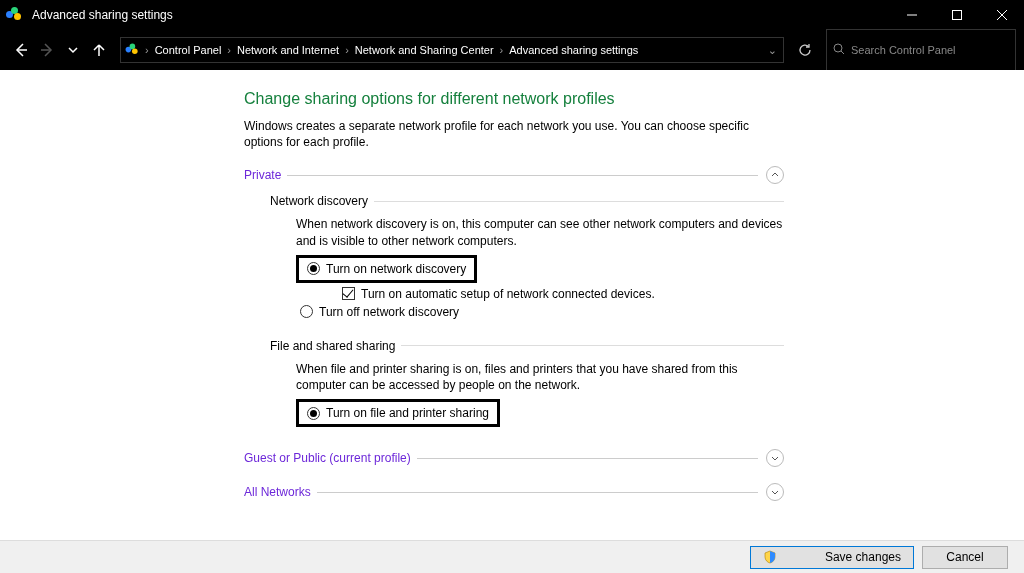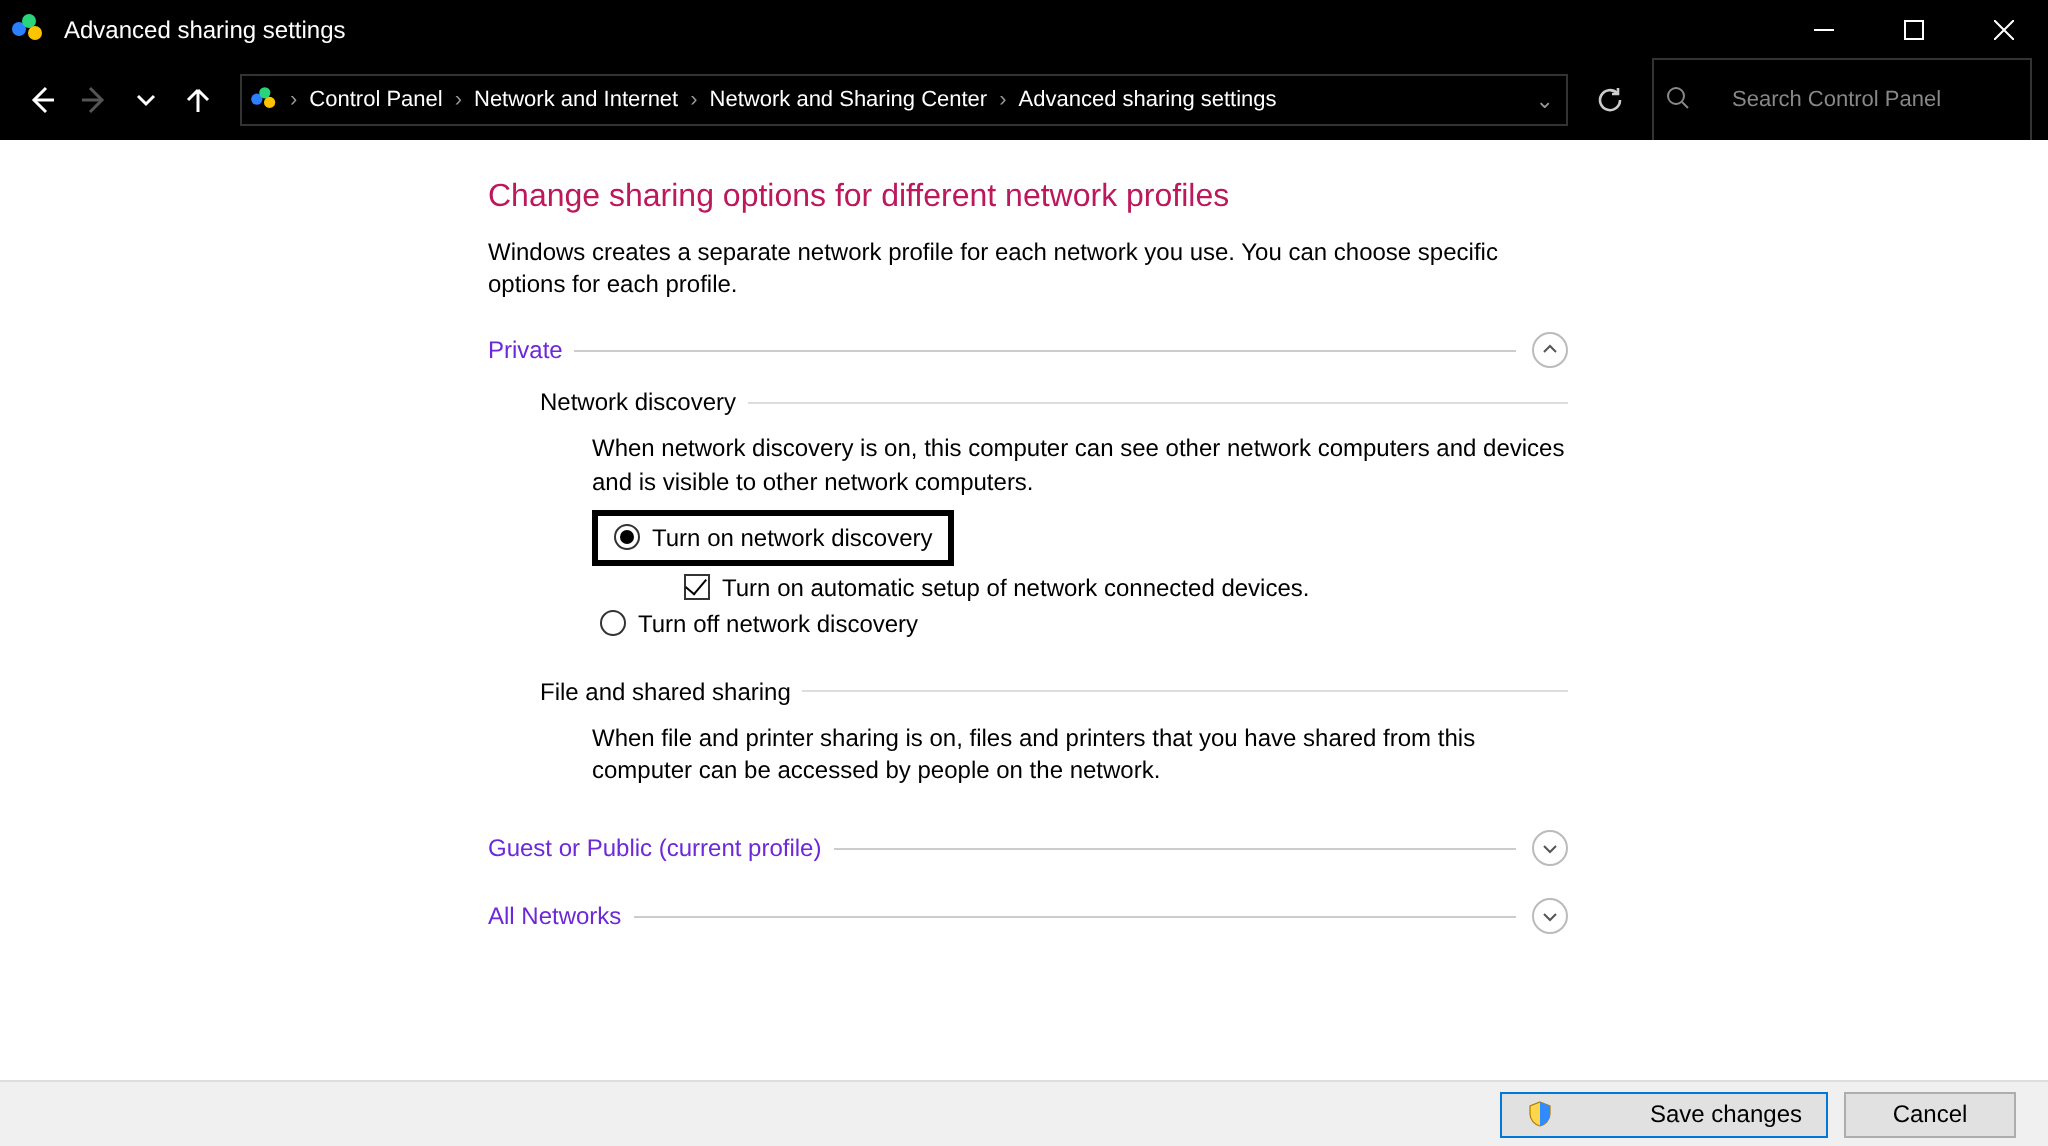--- a/index.html
+++ b/index.html
@@ -18,29 +18,29 @@
   .navbar { height:40px; background:#000; display:flex; align-items:center; padding:0 8px; color:#fff; }
   .navbar .navarrow { width:26px; height:26px; display:flex; align-items:center; justify-content:center; color:#fff; }
   .navbar .navarrow.disabled { color:#666; }
   .breadcrumb-box { flex:1 1 auto; height:26px; border:1px solid #333; margin:0 8px; display:flex; align-items:center; font-size:11px; }
   .breadcrumb-box .bc-icon { width:22px; display:flex; align-items:center; justify-content:center; }
   .breadcrumb-box .bc-item { padding:0 4px; color:#fff; white-space:nowrap; }
   .breadcrumb-box .bc-sep { padding:0 2px; color:#999; }
   .breadcrumb-box .bc-spacer { flex:1 1 auto; }
   .breadcrumb-box .bc-tail { padding:0 6px; color:#999; }
   .refresh-btn { width:26px; height:26px; display:flex; align-items:center; justify-content:center; color:#ccc; }
-  .searchbox { width:190px; height:42px; border:1px solid #333; margin-left:8px; display:flex; align-items:center; padding:0 6px; color:#888;gap:15px; }
+  .searchbox { width:190px; height:42px; border:1px solid #333; margin-left:8px; display:flex; align-items:center; padding:0 6px; color:#888; }
   .searchbox .s-icon { margin-right:6px; color:#888; }
   .searchbox span.placeholder { color:#888; font-size:11px; }
 
   
   .content { position:absolute; top:70px; left:4px; right:4px; bottom:33px; overflow:visible; background:#fff; }
   .page { width:540px; margin-left:240px; padding-top:20px; }
 
-  .page-title { color:#be185d; font-size:16px; font-weight:400; margin-bottom:10px; }
+  .page-title { color:#15803d; font-size:16px; font-weight:400; margin-bottom:10px; }
   .page-desc  { font-size:12px; color:#000; margin-bottom:16px; line-height:1.35; }
 
   .section-header { display:flex; align-items:center; font-size:12px; color:#6d28d9; margin-top:6px; }
   .section-header .sh-label { flex:0 0 auto; padding-right:6px; }
   .section-header .sh-rule  { flex:1 1 auto; height:1px; background:#ccc; }
   .section-header .sh-chevron { width:18px; height:18px; border:1px solid #bbb; border-radius:50%; margin-left:8px;
     display:flex; align-items:center; justify-content:center; color:#555; font-size:9px; }
 
   .subsection { margin-left:26px; margin-top:10px; }
   .sub-header { display:flex; align-items:center; font-size:12px; color:#000; margin-bottom:8px;text-align:center; }
@@ -208,20 +208,28 @@
       </div>
     </div>
 
     <div class="subsection" style="margin-top:18px">
       <div class="sub-header">
         <span>File and shared sharing</span>
         <div class="sh-rule"></div>
       </div>
       <div class="sub-desc">When file and printer sharing is on, files and printers that you have shared from this computer can be accessed by people on the network.</div>
       <div class="options">
+        <div class="highlight-box">
+          <div class="opt-row">
+            <span class="radio">
+                <span class="dot"></span>
+              </span>
+            <span>Turn on file and printer sharing</span>
+          </div>
+        </div>
       </div>
     </div>
 
     <div class="section-header" style="margin-top:22px">
       <span class="sh-label">Guest or Public (current profile)</span>
       <div class="sh-rule"></div>
       <div class="sh-chevron">
         <svg width="8" height="8" viewBox="0 0 8 8">
             <path d="M1 3 L4 6 L7 3" fill="none" stroke="#555" stroke-width="1"></path>
           </svg>

